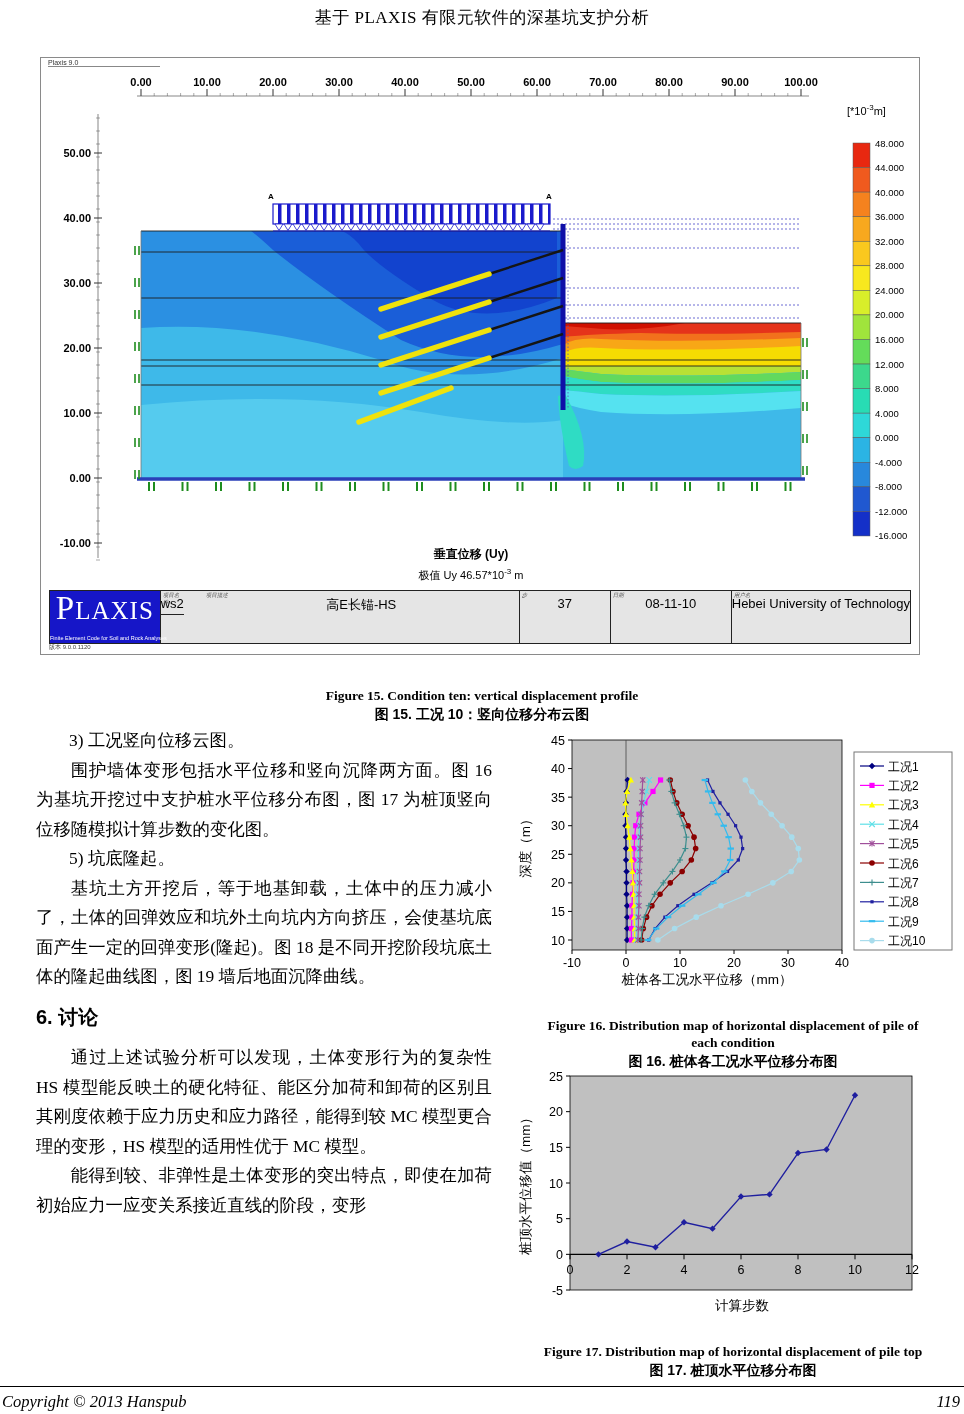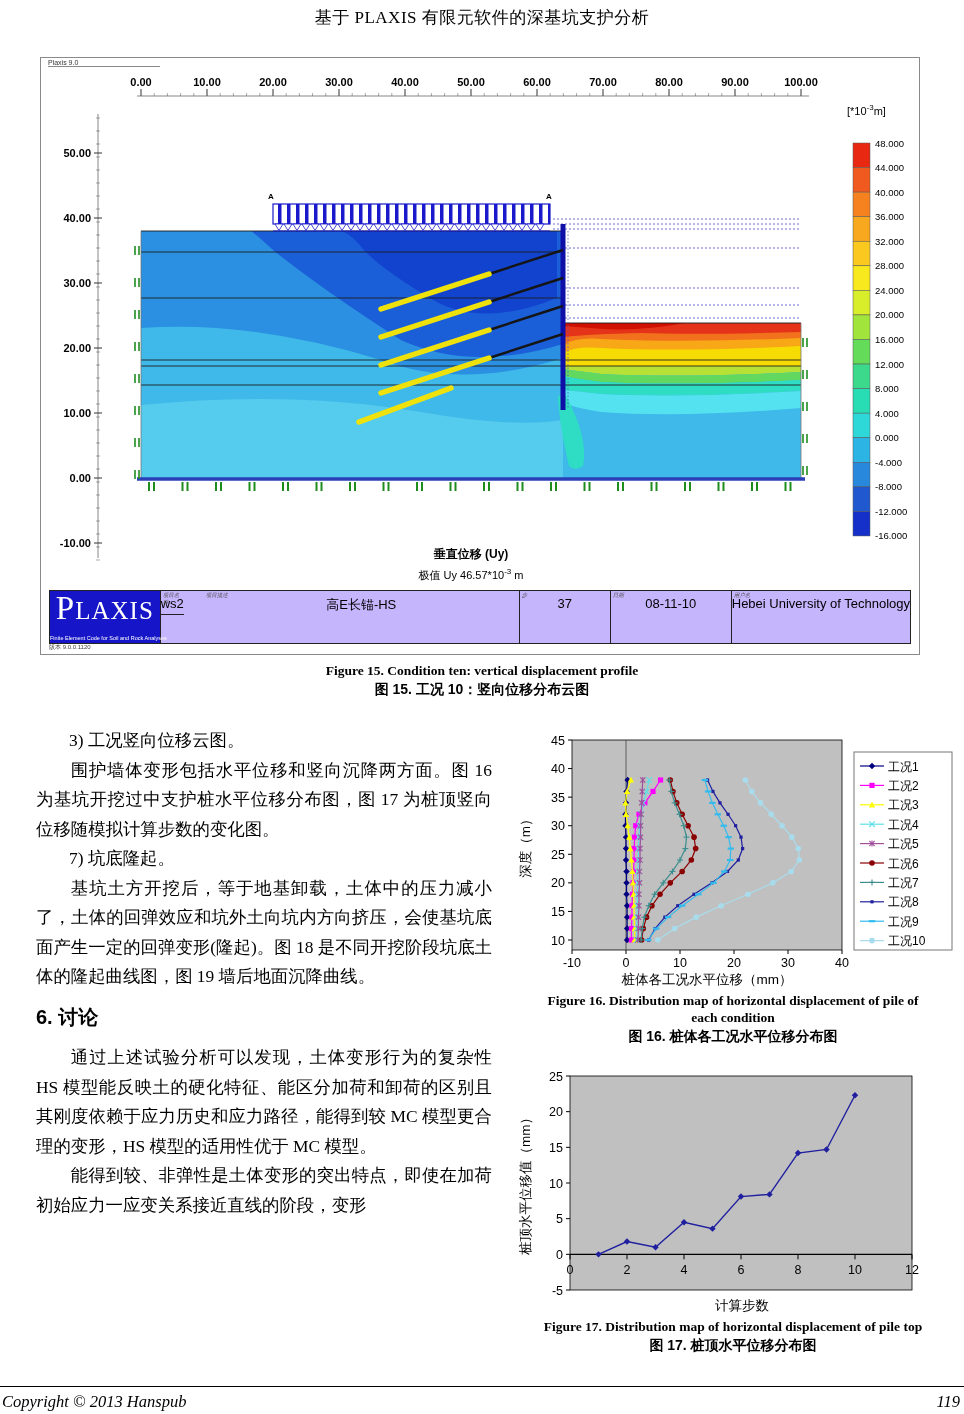--- a/index.html
+++ b/index.html
@@ -14,38 +14,38 @@
   .plaxis-app{position:absolute;left:7px;top:1px;width:112px;font:7px "Liberation Sans",sans-serif;
       color:#333;border-bottom:1px solid #888;}
   .rt{font:bold 11px "Liberation Sans",sans-serif;text-anchor:middle;}
   .ry{font:bold 11px "Liberation Sans",sans-serif;text-anchor:end;}
   .sc{font:9.5px "Liberation Sans",sans-serif;}
   .sct{font:11px "Liberation Sans",sans-serif;}
   .tl{font:bold 12px "Liberation Sans",sans-serif;text-anchor:middle;}
   .tx{font:11px "Liberation Sans",sans-serif;text-anchor:middle;}
   .amark{font:bold 8px "Liberation Sans",sans-serif;text-anchor:middle;}
   .f15-table{position:absolute;left:8px;right:8px;bottom:10px;height:52px;
-      border:1px solid #222;display:flex;font-family:"Liberation Sans",sans-serif;background:#c4b5fd;}
+      border:1px solid #222;display:flex;font-family:"Liberation Sans",sans-serif;background:#e5e5e5;}
   .logo-cell{width:158px;background:#1616c8;color:#fff;position:relative;border-right:1px solid #222;}
   .logo-text{font-family:"Liberation Serif",serif;text-align:center;margin-top:2px;
       font-size:25px;letter-spacing:1px;line-height:30px;}
   .logo-text .bigP{font-size:33px;}
   .logo-sub{position:absolute;bottom:2px;left:0;right:0;text-align:center;
       font-size:5.5px;white-space:nowrap;}
   .info-grid{flex:1;display:flex;}
   .info-row1{height:23px;border-bottom:1px solid #222;position:relative;}
   .info-row2{flex:1;display:flex;margin-left:20px;}
   .icell{position:relative;border-right:1px solid #222;}
   .icell:last-child{border-right:none;}
   .cell-label{position:absolute;top:1px;left:2px;font-size:5.5px;color:#555;font-style:italic;}
   .cell-value{text-align:center;font-size:13px;padding-top:5px;white-space:nowrap;}
   .version{position:absolute;left:8px;bottom:2px;font-size:6px;color:#444;
       font-family:"Liberation Sans",sans-serif;}
   
-  .cap{position:absolute;text-align:center;font-weight:bold;}
+  .cap{position:absolute;text-align:center;font-weight:bold;margin-top:25px;}
   .cap .en{font-size:13.5px;font-family:"Liberation Serif",serif;line-height:17px;}
   .cap .cn{font-size:14px;font-family:"Liberation Sans",sans-serif;line-height:20px;}
   
   .leftcol{position:absolute;left:36px;top:726px;width:456px;font-size:17.4px;
       line-height:29.5px;text-align:justify;}
   .leftcol p{margin:0;text-indent:2em;}
   .leftcol p.item{text-indent:1.9em;}
   .leftcol h2{font-size:20px;margin:11px 0 11px 0;font-family:"Liberation Sans",sans-serif;
       font-weight:bold;text-indent:0;}
   
@@ -441,21 +441,21 @@
 </div>
 
 <div class="cap" style="left:0;right:0;top:662px;">
   <div class="en">Figure 15. Condition ten: vertical displacement profile</div>
   <div class="cn">图 15. 工况 10：竖向位移分布云图</div>
 </div>
 
 <div class="leftcol">
   <p class="item">3) 工况竖向位移云图。</p>
   <p>围护墙体变形包括水平位移和竖向沉降两方面。图 16 为基坑开挖过中支护桩水平位移分布图，图 17 为桩顶竖向位移随模拟计算步数的变化图。</p>
-  <p class="item">7) 坑底隆起。</p>
+  <p class="item">5) 坑底隆起。</p>
   <p>基坑土方开挖后，等于地基卸载，土体中的压力减小了，土体的回弹效应和坑外土向坑内方向挤压，会使基坑底面产生一定的回弹变形(隆起)。图 18 是不同开挖阶段坑底土体的隆起曲线图，图 19 墙后地面沉降曲线。</p>
   <h2>6. 讨论</h2>
   <p>通过上述试验分析可以发现，土体变形行为的复杂性 HS 模型能反映土的硬化特征、能区分加荷和卸荷的区别且其刚度依赖于应力历史和应力路径，能得到较 MC 模型更合理的变形，HS 模型的适用性优于 MC 模型。</p>
   <p>能得到较、非弹性是土体变形的突出特点，即使在加荷初始应力一应变关系接近直线的阶段，变形</p>
 </div>
 
 <div class="chartwrap" style="left:510px;top:722px;">
   <svg id="svg-fig16" width="448" height="268" viewBox="0 0 448 268">
       <rect x="62" y="18" width="270" height="210" fill="#c0c0c0" stroke="#000" stroke-width="0.8"></rect>
       <line x1="116" y1="18" x2="116" y2="228" stroke="#444" stroke-width="0.8"></line>

